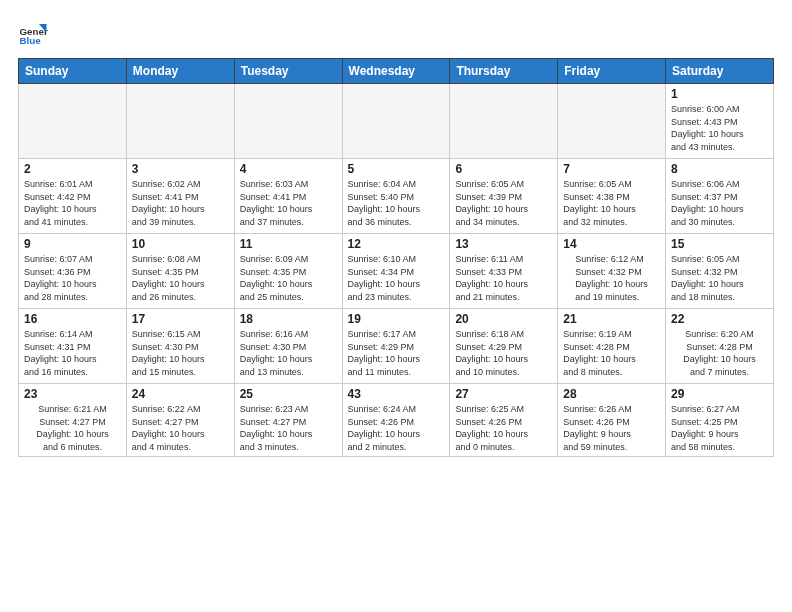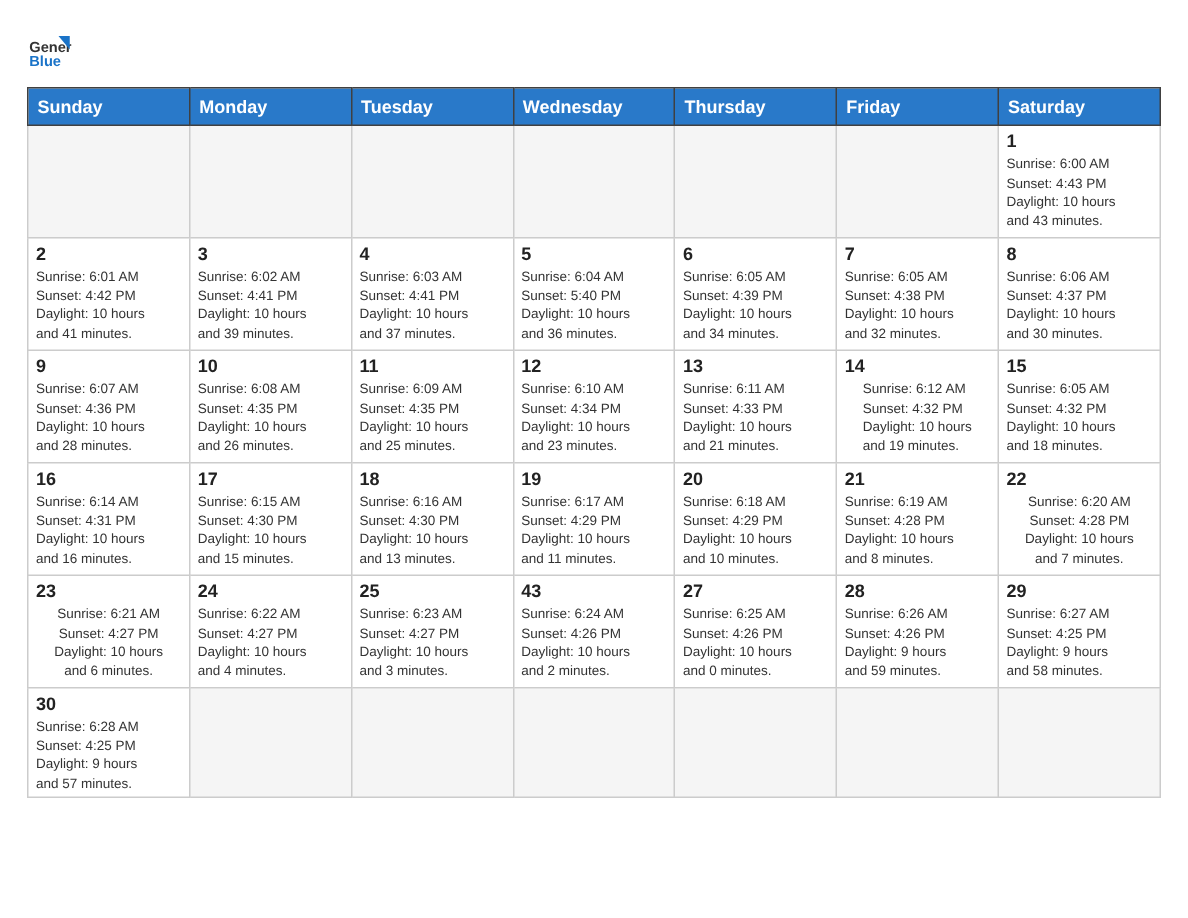--- a/index.html
+++ b/index.html
@@ -333,30 +333,15 @@
 and 59 minutes.</div>
           </td>
           <td>
             <span class="day-number">29</span>
             <div class="day-info" style="white-space: pre-line;">Sunrise: 6:27 AM
 Sunset: 4:25 PM
 Daylight: 9 hours
 and 58 minutes.</div>
           </td>
         </tr>
-        <tr>
-          <td>
-            <span class="day-number">30</span>
-            <div class="day-info" style="white-space: pre-line;">Sunrise: 6:28 AM
-Sunset: 4:25 PM
-Daylight: 9 hours
-and 57 minutes.</div>
-          </td>
-          <td class="empty"></td>
-          <td class="empty"></td>
-          <td class="empty"></td>
-          <td class="empty"></td>
-          <td class="empty"></td>
-          <td class="empty"></td>
-        </tr>
       </tbody>
   </table>
 </div>
 
 </body></html>

